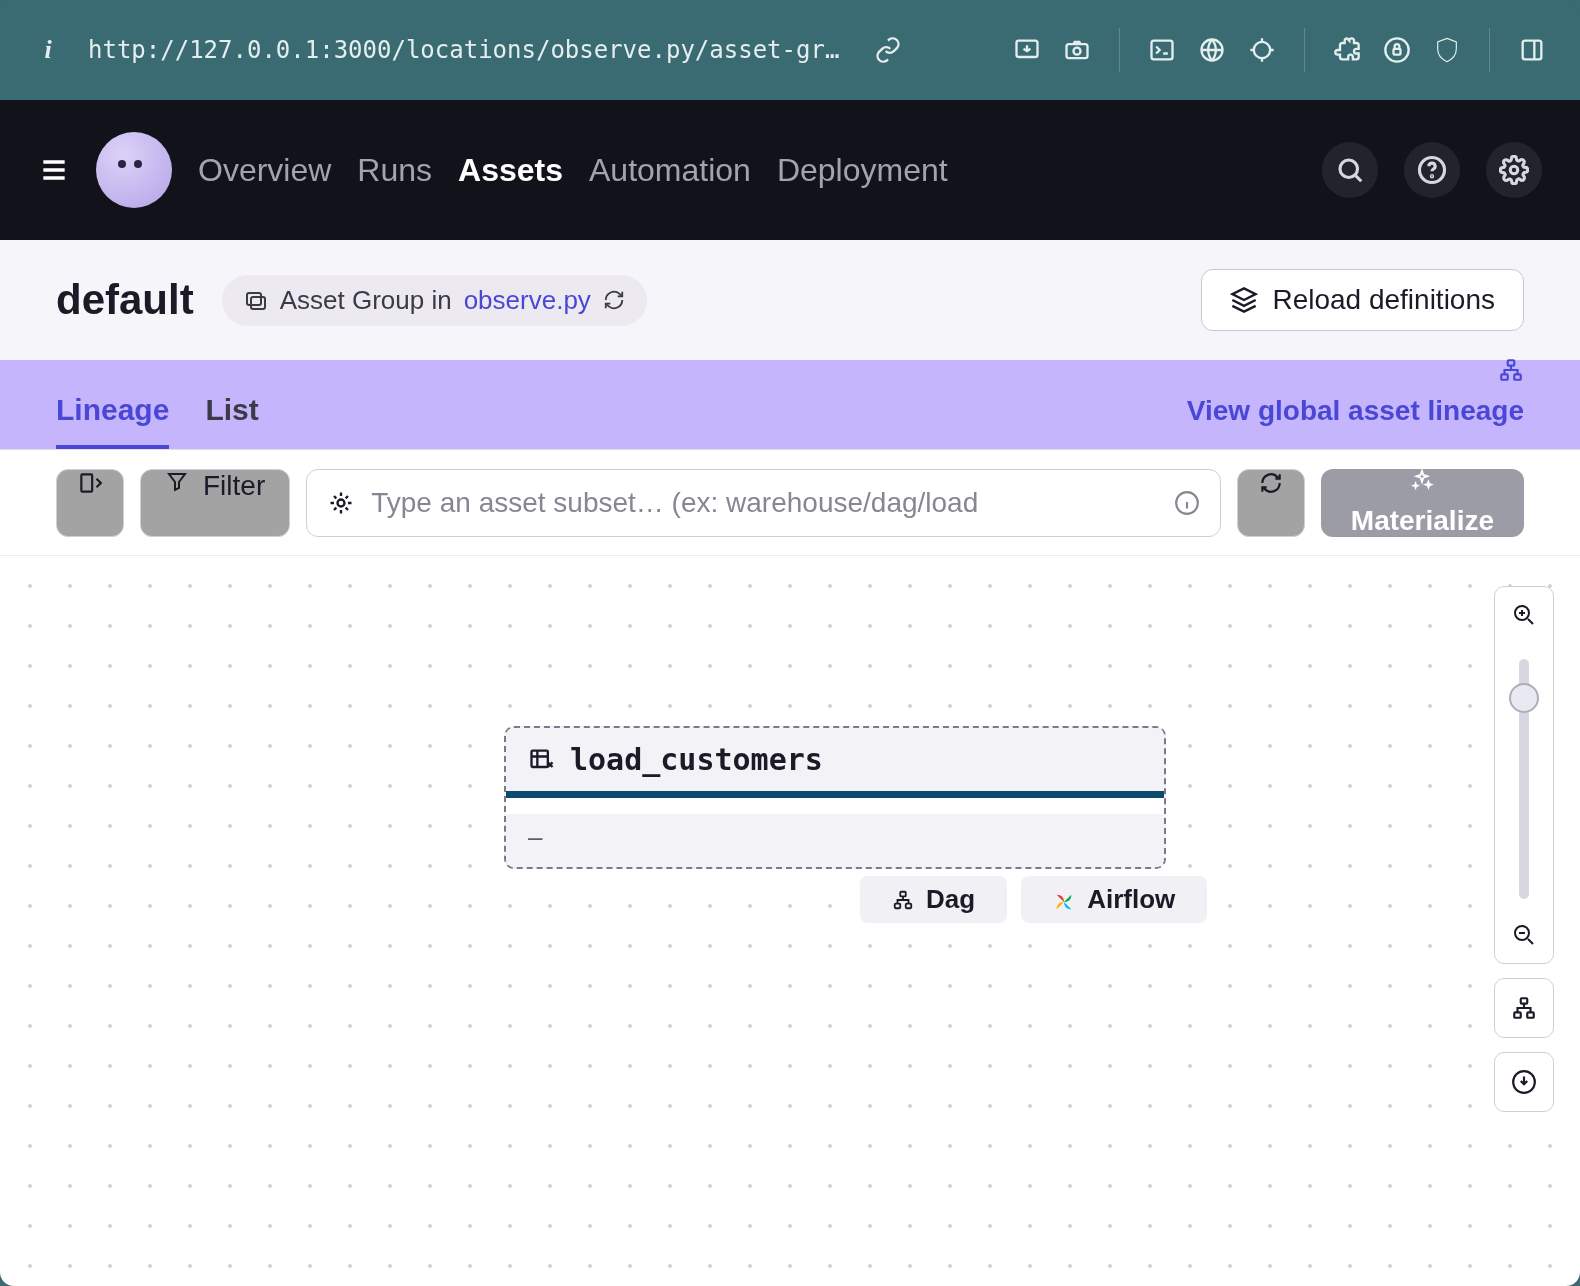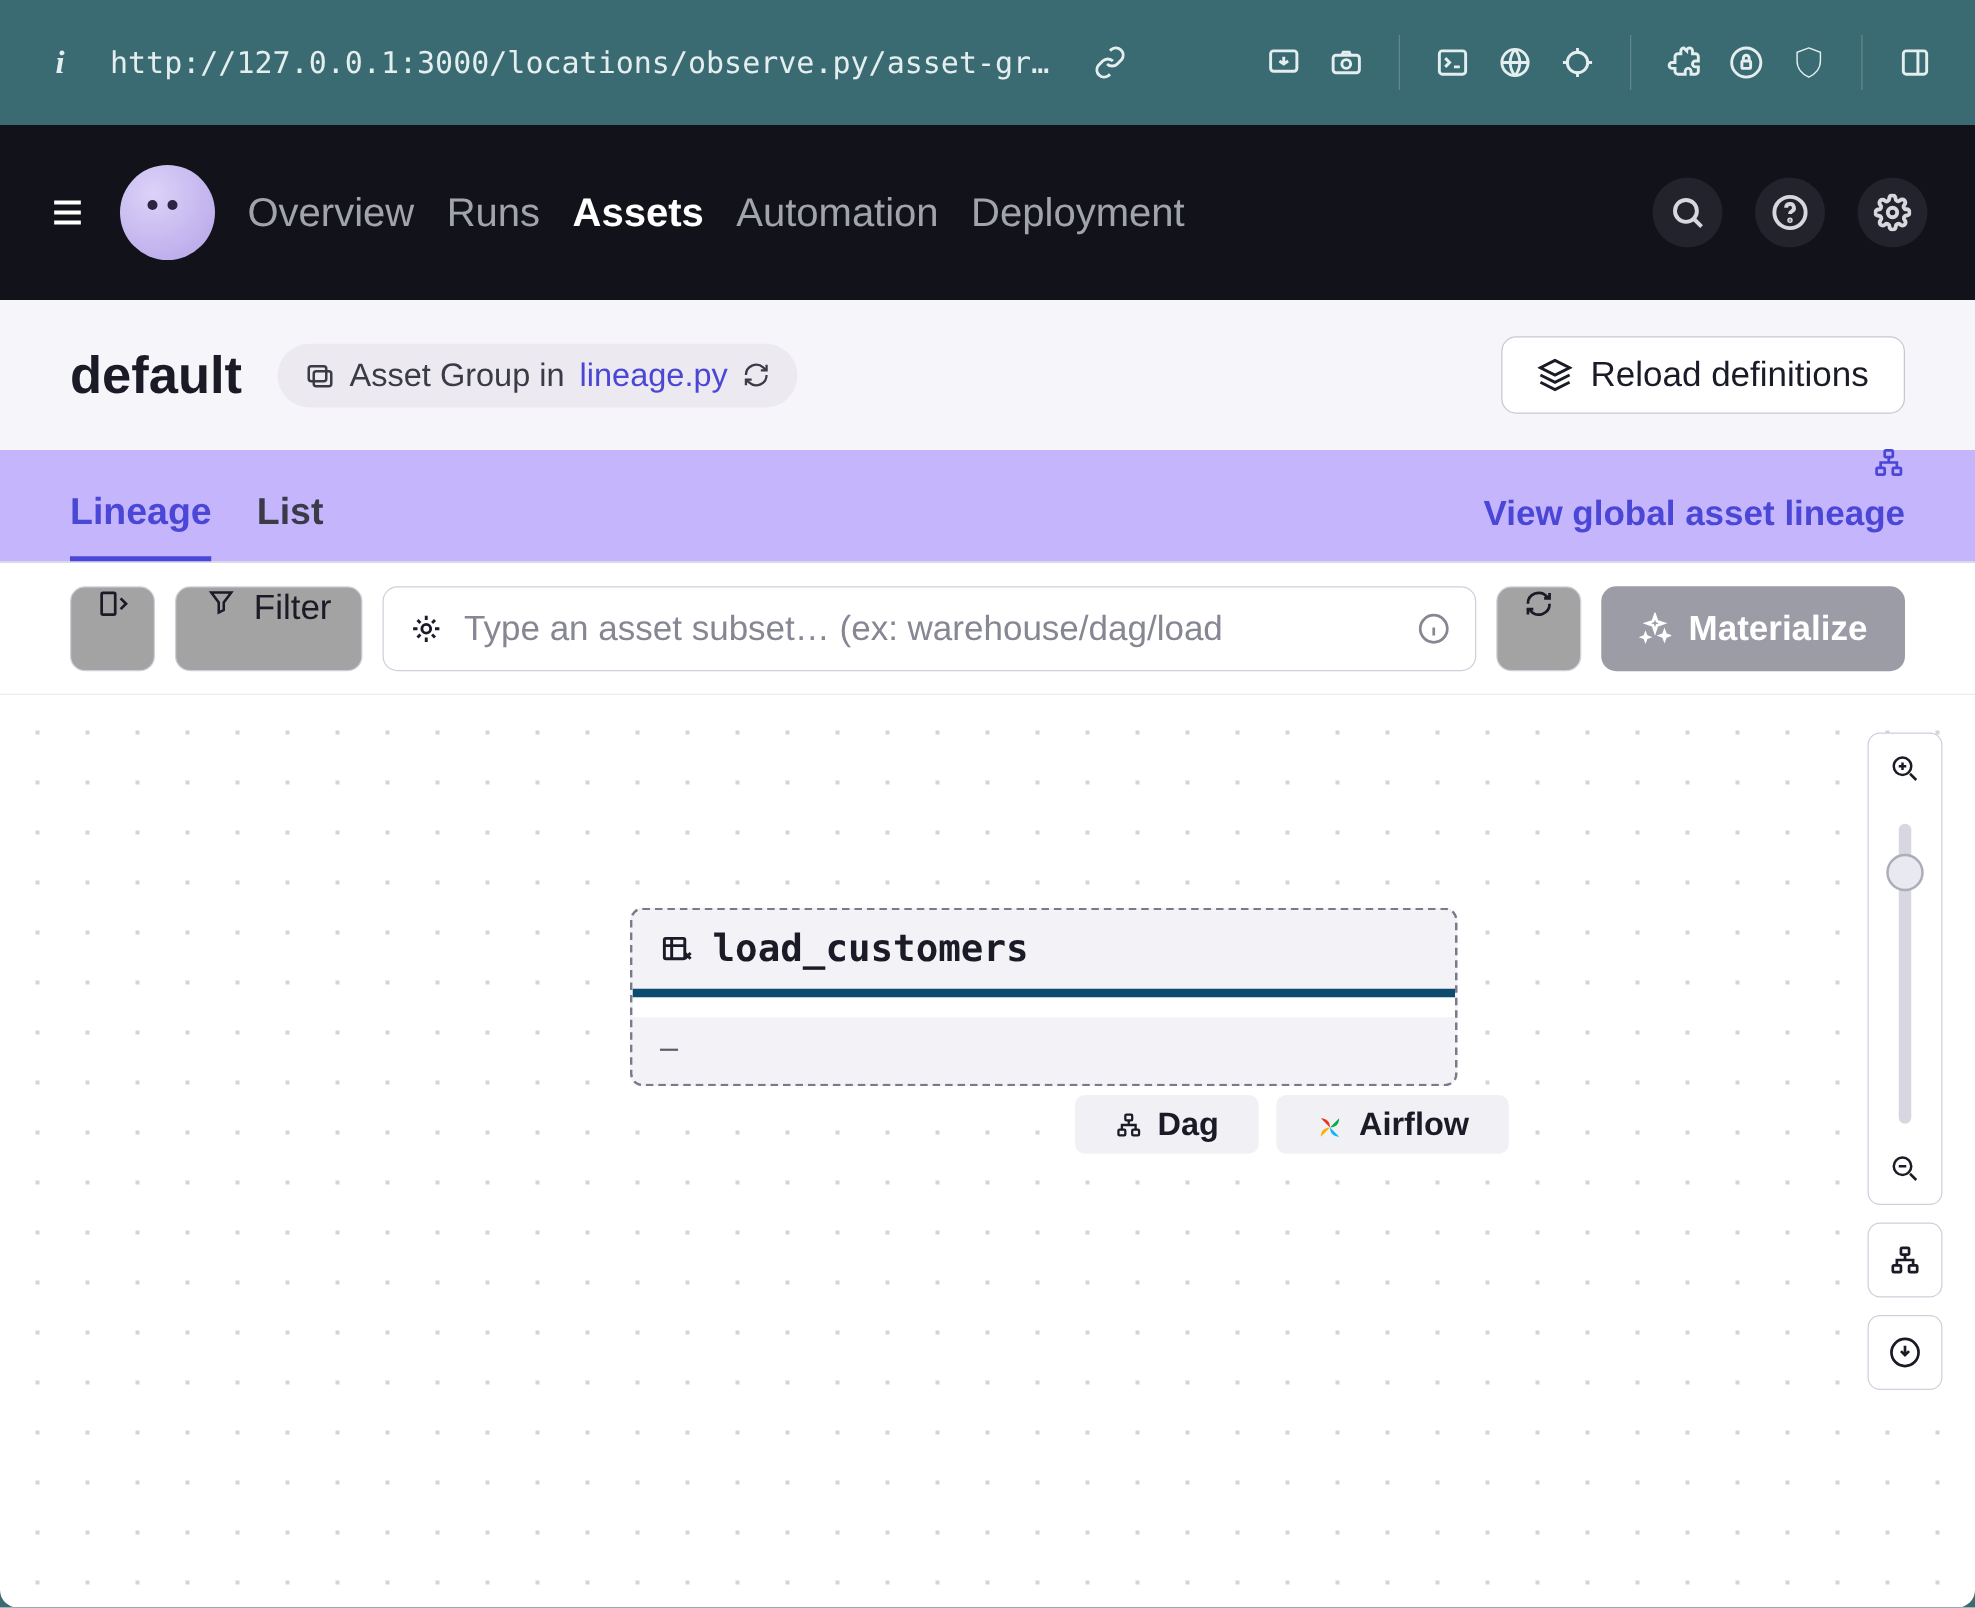--- a/index.html
+++ b/index.html
@@ -177,20 +177,21 @@
     height:68px;
     background:#9c9ca6;
     border:none;
     border-radius:12px;
     padding:0 30px;
     color:#fff;
     font-size:28px;
     font-weight:600;
     display:flex; align-items:center; gap:14px;
     cursor:pointer;
+    flex-direction:column;
   }
 
   
   .canvas {
     position:relative;
     background:#fff;
     height: calc(1286px - 100px - 140px - 120px - 90px - 106px);
     background-image: radial-gradient(circle, #d3d3dc 2px, transparent 2px);
     background-size: 40px 40px;
     background-position: 10px 10px;
@@ -387,21 +388,21 @@
   </div>
 
   <div class="subheader">
     <h1>default</h1>
     <div class="chip">
       <svg width="24" height="24" viewBox="0 0 24 24" fill="none" stroke="#3b3b48" stroke-width="2">
           <rect x="3" y="5" width="14" height="12" rx="2"></rect>
           <rect x="7" y="9" width="14" height="12" rx="2"></rect>
         </svg>
       <span>Asset Group in </span>
-      <a href="#">lineage.py</a>
+      <a href="#">observe.py</a>
       <svg width="22" height="22" viewBox="0 0 24 24" fill="none" stroke="#3b3b48" stroke-width="2">
           <path d="M3 12a9 9 0 0 1 15-6.7L21 8M21 12a9 9 0 0 1-15 6.7L3 16"></path>
           <path d="M21 3v5h-5M3 21v-5h5"></path>
         </svg>
     </div>
     <button class="reloadbtn">
       <svg width="28" height="28" viewBox="0 0 24 24" fill="none" stroke="#1b1b28" stroke-width="2">
           <path d="M12 2L2 7l10 5 10-5-10-5zM2 17l10 5 10-5M2 12l10 5 10-5"></path>
         </svg>
       <span>Reload definitions</span>

